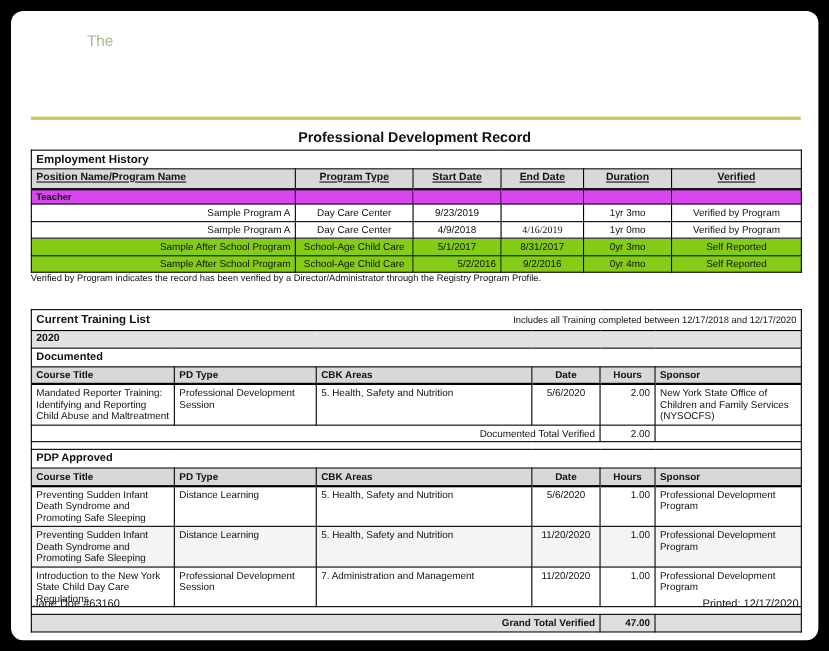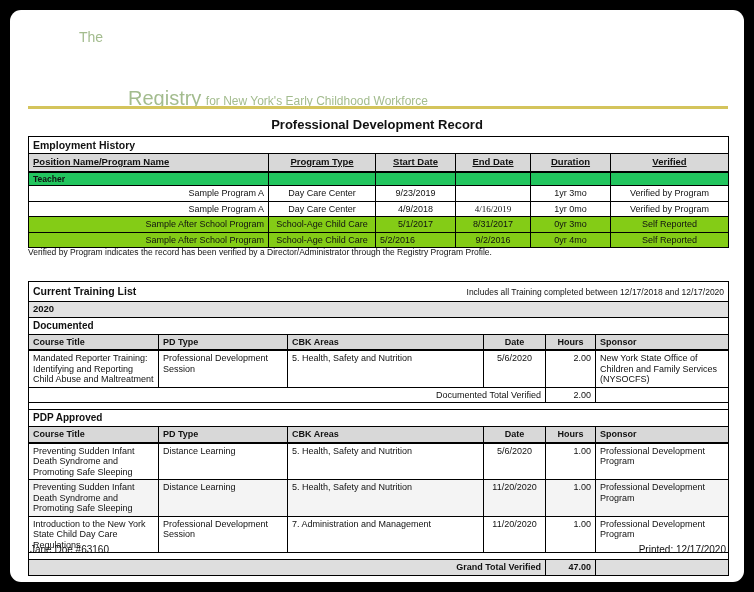--- a/index.html
+++ b/index.html
@@ -26,21 +26,21 @@
   th { background:#d8d8d8; font-weight:bold; text-align:left; border-bottom:2px solid #000; }
   .sec-row td { font-weight:bold; font-size:10.5px; line-height:12px; padding:2px 4px; background:#fff; }
   .spacer td { height:7px; padding:0; }
   .total-label { font-weight:normal; text-align:right; }
   .ta-r { text-align:right; } .ta-c { text-align:center; }
 
   
   .emp-table { position:absolute; left:18px; top:126px; }
   .emp-table th { font-size:9.5px; text-align:center; padding:3px 4px;text-decoration:underline; }
   .emp-table th.first { text-align:left; }
-  .emp-table .group-row td { background:#22c55e; font-weight:bold; font-size:8.5px; padding:1px 4px; }
+  .emp-table .group-row td { background:#d946ef; font-weight:bold; font-size:8.5px; padding:1px 4px; }
   #emp-body td { vertical-align:middle; height:15px; }
   #emp-body tr:nth-child(n+3) td { background:#84cc16; }
   .emp-note { position:absolute; left:18px; top:237px; font-size:8.5px; color:#111; }
 
   
   .train-table { position:absolute; left:18px; top:271px; }
   .train-table .head-row td { padding:3px 4px; }
   .head-flex { display:flex; justify-content:space-between; align-items:baseline; }
   .head-flex .range { font-weight:normal; font-size:8.5px; }
   .year-row td { background:#e2e2e2; font-weight:bold; font-size:9.5px; }
@@ -57,24 +57,20 @@
   :root { --green:#a3bc8e; --gold:#d4c45c; }
 </style>
 </head>
 <body>
 
 <div class="canvas">
   <div class="page">
 
     <div class="logo">
       <div class="logo-the">The</div>
-      <div class="logo-sub">
-        <span class="logo-registry">Registry</span>
-        <span class="logo-tagline">for New York's Early Childhood Workforce</span>
-      </div>
     </div>
     <div class="gold-line"></div>
 
     <div class="doc-title">Professional Development Record</div>
 
     <table class="emp-table">
       <colgroup>
           <col style="width:240px">
           <col style="width:107px">
           <col style="width:80px">
@@ -124,21 +120,21 @@
             <td style="text-align: right;">Sample After School Program</td>
             <td style="text-align: center;">School-Age Child Care</td>
             <td style="text-align: center;">5/1/2017</td>
             <td style="text-align: center;">8/31/2017</td>
             <td style="text-align: center;">0yr 3mo</td>
             <td style="text-align: center;">Self Reported</td>
           </tr>
           <tr>
             <td style="text-align: right;">Sample After School Program</td>
             <td style="text-align: center;">School-Age Child Care</td>
-            <td style="text-align: left; margin-top: 14px;">5/2/2016</td>
+            <td style="text-align: right; margin-top: 14px;">5/2/2016</td>
             <td style="text-align: center;">9/2/2016</td>
             <td style="text-align: center;">0yr 4mo</td>
             <td style="text-align: center;">Self Reported</td>
           </tr>
         </tbody>
     </table>
     <div class="emp-note">Verified by Program indicates the record has been verified by a Director/Administrator through the Registry Program Profile.</div>
 
     <table class="train-table">
       <colgroup>

